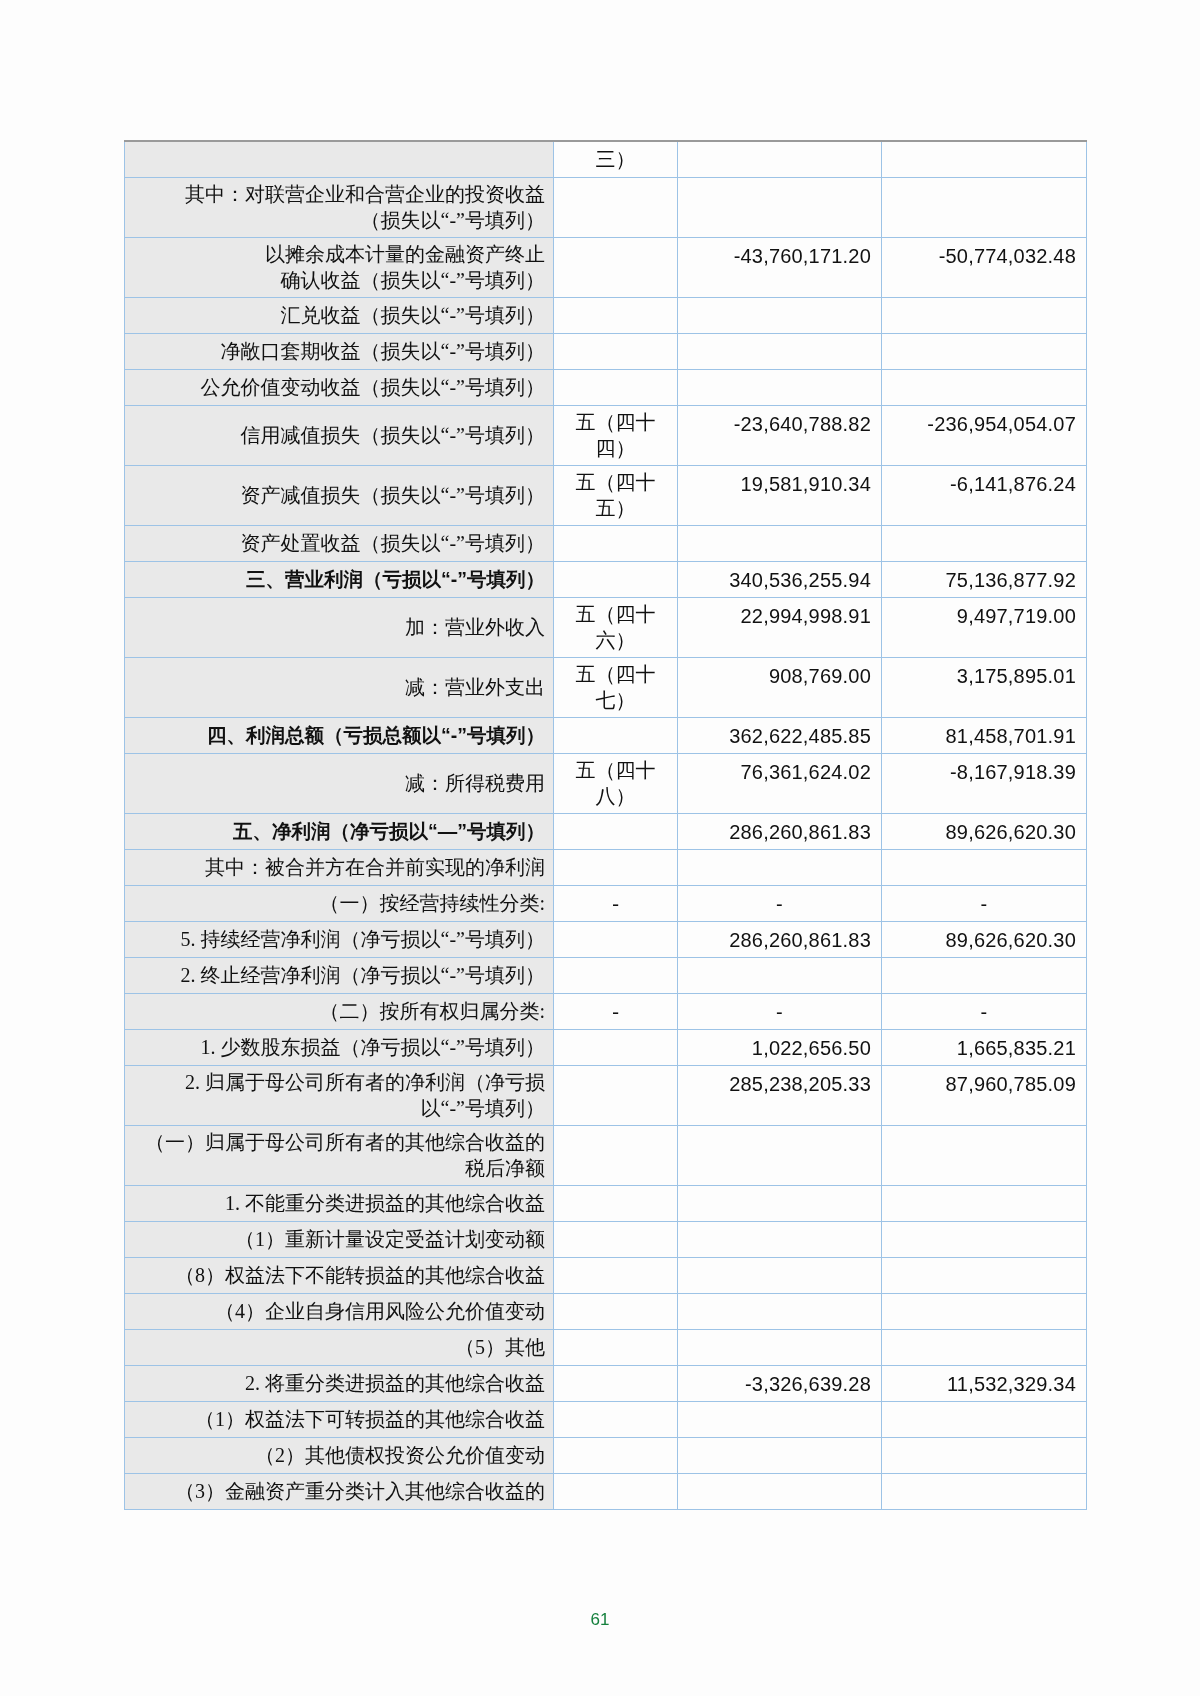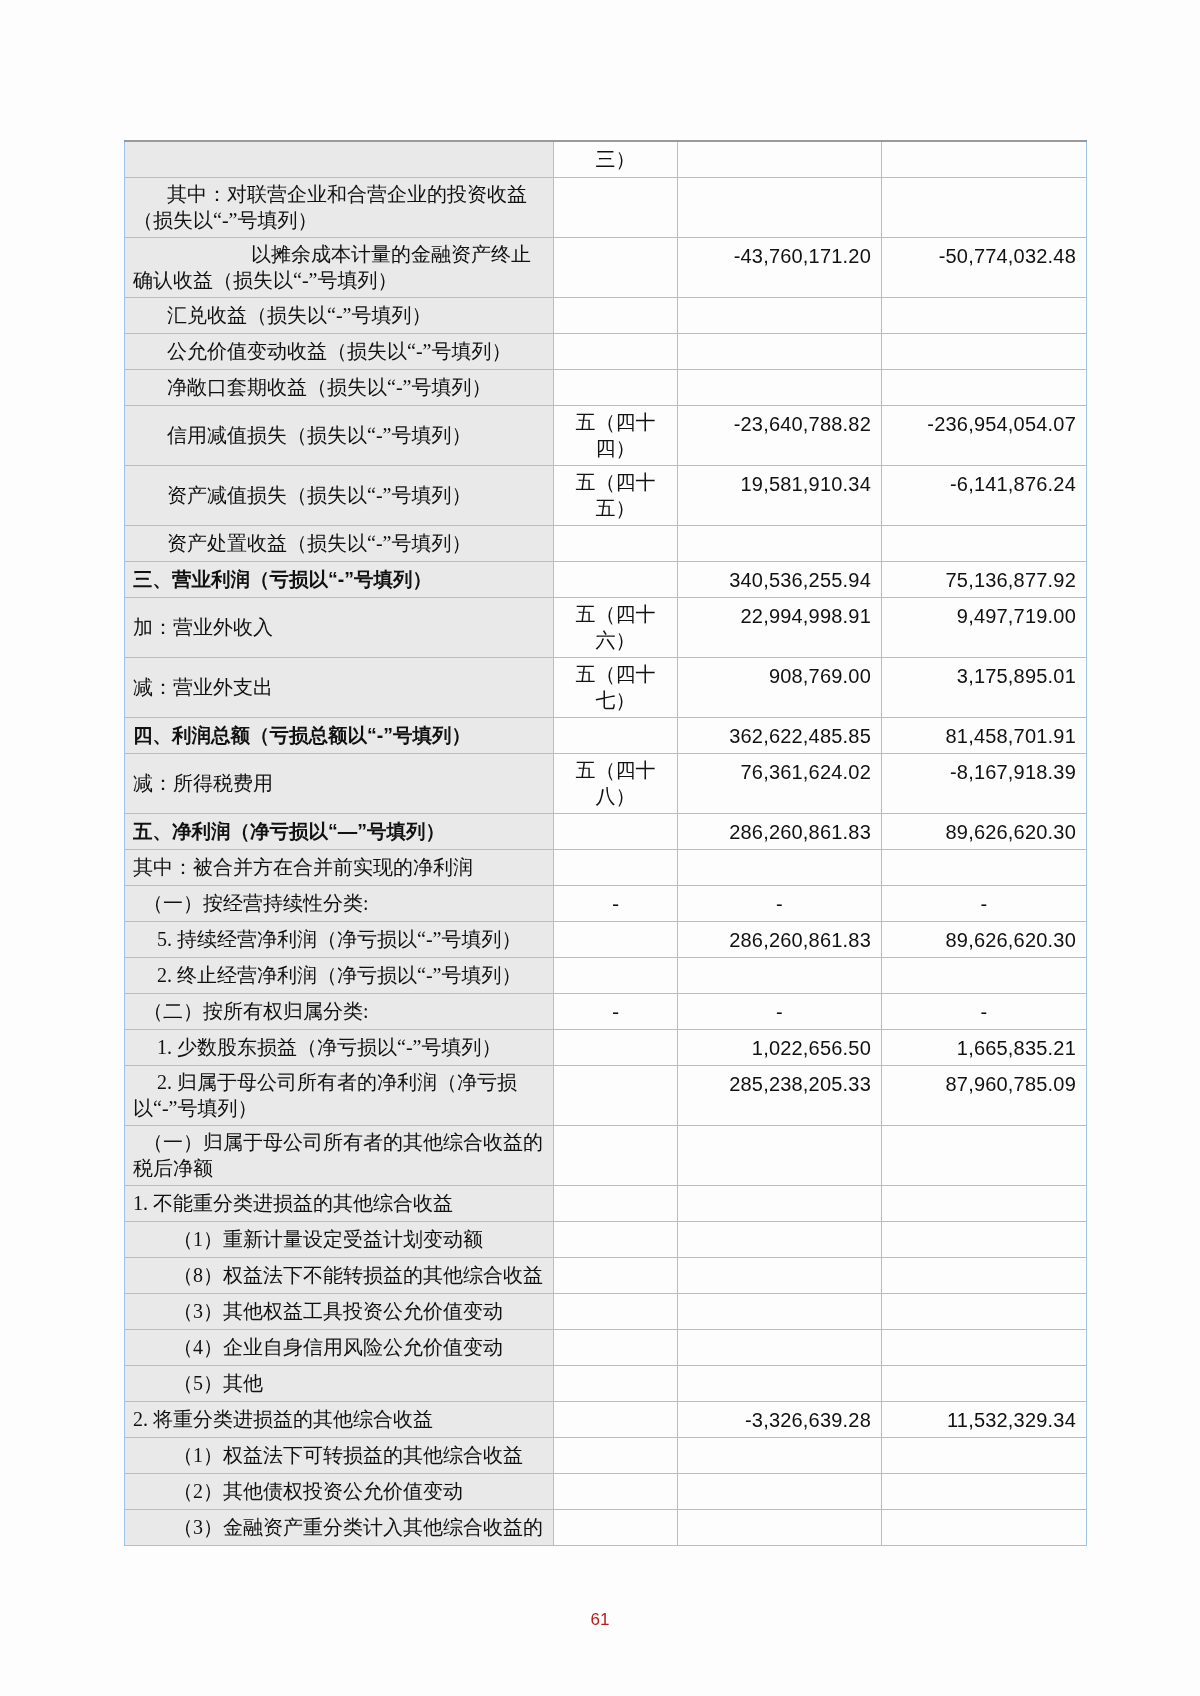--- a/index.html
+++ b/index.html
@@ -25,20 +25,21 @@
     overflow:hidden;
   }
   tr:first-child td{border-top:2px solid var(--top-border,#9a9a9a);}
   tr.h1{height:36px;}
   tr.h2{height:60px;}
   td.item{
     background:var(--label-bg,#e9e9e9);
     padding:2px 8px 2px 8px;
     vertical-align:middle;
     word-break:break-all;
+    text-align:right;
   }
   td.note{
     text-align:center;
     vertical-align:middle;
     padding:2px 4px;
     word-break:break-all;
   }
   td.amt{
     text-align:right;
     vertical-align:top;
@@ -55,21 +56,21 @@
   .ind3{text-indent:10px;}
   .ind4{text-indent:24px;}
   .ind5{text-indent:40px;}
   .pagenum{
     position:absolute;
     left:0;right:0;
     top:1610px;
     text-align:center;
     font-family:"Liberation Sans","DejaVu Sans",sans-serif;
     font-size:17px;
-    color:#b91c1c;
+    color:#15803d;
   }
 </style>
 </head>
 <body>
 
 <div class="page" style="--label-bg: #e9e9e9; --border-blue: #9dc3e6; --top-border: #9a9a9a; color: rgb(17, 17, 17);">
   <table class="fin">
     <colgroup>
       <col style="width:429px">
       <col style="width:124px">
@@ -95,27 +96,27 @@
     <td class="amt">-43,760,171.20</td>
     <td class="amt">-50,774,032.48</td>
   </tr>
         <tr class="h1">
     <td class="item ind1">汇兑收益（损失以“-”号填列）</td>
     <td class="note"></td>
     <td class="amt"></td>
     <td class="amt"></td>
   </tr>
         <tr class="h1">
+    <td class="item ind1">净敞口套期收益（损失以“-”号填列）</td>
+    <td class="note"></td>
+    <td class="amt"></td>
+    <td class="amt"></td>
+  </tr>
+        <tr class="h1">
     <td class="item ind1">公允价值变动收益（损失以“-”号填列）</td>
-    <td class="note"></td>
-    <td class="amt"></td>
-    <td class="amt"></td>
-  </tr>
-        <tr class="h1">
-    <td class="item ind1">净敞口套期收益（损失以“-”号填列）</td>
     <td class="note"></td>
     <td class="amt"></td>
     <td class="amt"></td>
   </tr>
         <tr class="h2">
     <td class="item ind1">信用减值损失（损失以“-”号填列）</td>
     <td class="note">五（四十四）</td>
     <td class="amt">-23,640,788.82</td>
     <td class="amt">-236,954,054.07</td>
   </tr>
@@ -222,26 +223,20 @@
     <td class="amt"></td>
   </tr>
         <tr class="h1">
     <td class="item ind5">（1）重新计量设定受益计划变动额</td>
     <td class="note"></td>
     <td class="amt"></td>
     <td class="amt"></td>
   </tr>
         <tr class="h1">
     <td class="item ind5">（8）权益法下不能转损益的其他综合收益</td>
-    <td class="note"></td>
-    <td class="amt"></td>
-    <td class="amt"></td>
-  </tr>
-        <tr class="h1">
-    <td class="item ind5">（3）其他权益工具投资公允价值变动</td>
     <td class="note"></td>
     <td class="amt"></td>
     <td class="amt"></td>
   </tr>
         <tr class="h1">
     <td class="item ind5">（4）企业自身信用风险公允价值变动</td>
     <td class="note"></td>
     <td class="amt"></td>
     <td class="amt"></td>
   </tr>

